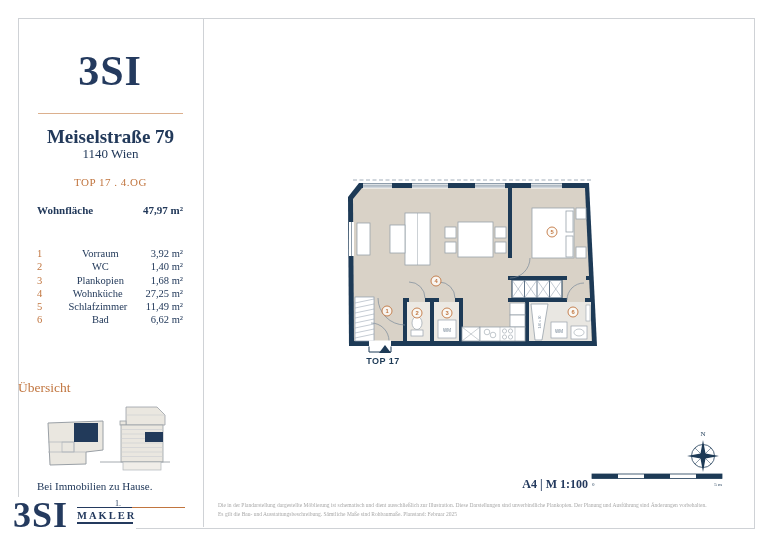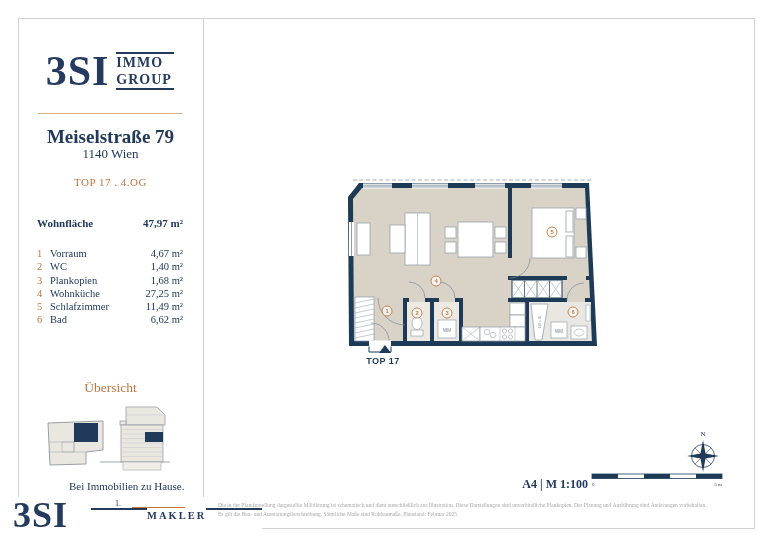--- a/index.html
+++ b/index.html
@@ -12,75 +12,69 @@
   
   .logo{left:40px;top:42px;width:140px;height:58px;display:flex;align-items:center;justify-content:center;}
   .logo-main{font-size:42px;font-weight:bold;color:#243a5e;letter-spacing:1px;line-height:1;}
   .logo-right{margin-left:7px;display:flex;flex-direction:column;}
   .logo-rule{height:2px;background:#243a5e;width:58px;}
   .logo-word{font-size:14px;font-weight:bold;color:#243a5e;letter-spacing:1px;line-height:1.1;padding:1px 0;}
   .hairline{left:38px;top:113px;width:145px;height:1px;background:#dcb08e;}
   .street{left:18px;top:126px;width:185px;text-align:center;font-size:19px;font-weight:bold;}
   .city{left:18px;top:146px;width:185px;text-align:center;font-size:13px;}
   .unit{left:18px;top:176px;width:185px;text-align:center;font-size:11px;color:#c1753f;letter-spacing:.5px;}
-  .arearow{left:37px;top:217px;width:146px;display:flex;justify-content:space-between;
+  .arearow{left:37px;top:204px;width:146px;display:flex;justify-content:space-between;
            font-size:11px;font-weight:bold;}
   .rooms{left:37px;top:247px;width:146px;font-size:10.5px;}
   .room-row{display:flex;line-height:13.3px;}
   .room-num{width:13px;color:#c1753f;}
-  .room-name{flex:1;}
+  .room-name{flex:1;text-align:center;}
   .room-area{text-align:right;}
-  .uebersicht{left:18px;top:380px;width:185px;text-align:center;font-size:13.5px;color:#c1753f;}
-  .tagline{left:37px;top:480px;font-size:11px;margin-left:32px;}
+  .uebersicht{left:18px;top:380px;width:185px;font-size:13.5px;color:#c1753f;}
+  .tagline{left:37px;top:480px;font-size:11px;}
   .footer-logo{left:13px;top:497px;display:flex;align-items:center;background:#fff;}
   .footer-logo-main{font-size:36px;font-weight:bold;color:#243a5e;line-height:1;letter-spacing:1px;}
-  .footer-logo-right{margin-left:23px;display:flex;flex-direction:row;justify-content:space-between;}
+  .footer-logo-right{margin-left:9px;display:flex;flex-direction:column;justify-content:space-between;}
   .footer-rule{height:1.5px;background:#243a5e;width:56px;}
   .footer-word{font-size:10.5px;font-weight:bold;color:#243a5e;letter-spacing:2px;padding:2px 0 1px 0;}
   .footnote{left:115px;top:499px;font-size:8px;}
   .footnote-line{left:132px;top:507px;width:53px;height:1px;background:#c1753f;}
   
   .planwrap{left:345px;top:175px;}
   .scale-label{left:495px;top:477px;width:93px;text-align:right;font-size:12px;font-weight:bold;color:#243a5e;}
   .scalebar{left:591px;top:473px;}
   .compass{left:685px;top:428px;}
   .fineprint{left:218px;top:501px;width:533px;font-size:5.5px;line-height:9px;color:#a8a8a8;
              white-space:nowrap;overflow:hidden;}
 </style>
 </head>
 <body>
 
 <div class="abs frame"></div>
 <div class="abs divider"></div>
 
 <div class="abs logo">
   <div class="logo-main">3SI</div>
-  <div class="logo-right">
-    <div class="logo-rule"></div>
-    <div class="logo-word">IMMO</div>
-    <div class="logo-word" style="padding-top:0;">GROUP</div>
-    <div class="logo-rule"></div>
-  </div>
 </div>
 <div class="abs hairline"></div>
 
 <div class="abs street">Meiselstraße 79</div>
 <div class="abs city">1140 Wien</div>
 <div class="abs unit">TOP 17 . 4.OG</div>
 
 <div class="abs arearow">
   <span>Wohnfläche</span>
   <span>47,97 m²</span>
 </div>
 
 <div class="abs rooms">
   <div class="room-row">
     <span class="room-num">1</span>
     <span class="room-name">Vorraum</span>
-    <span class="room-area">4,67 m²</span>
+    <span class="room-area">3,92 m²</span>
   </div>
   <div class="room-row">
     <span class="room-num">2</span>
     <span class="room-name">WC</span>
     <span class="room-area">1,40 m²</span>
   </div>
   <div class="room-row">
     <span class="room-num">3</span>
     <span class="room-name">Plankopien</span>
     <span class="room-area">1,68 m²</span>

